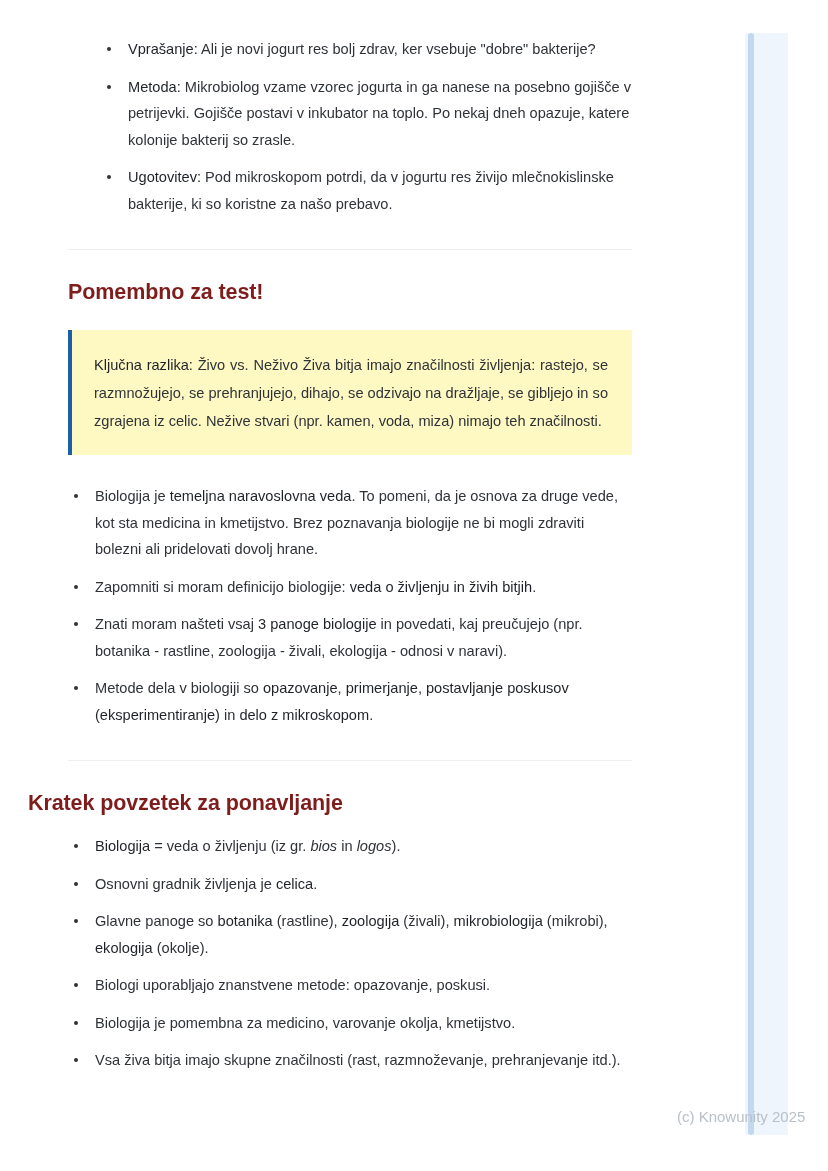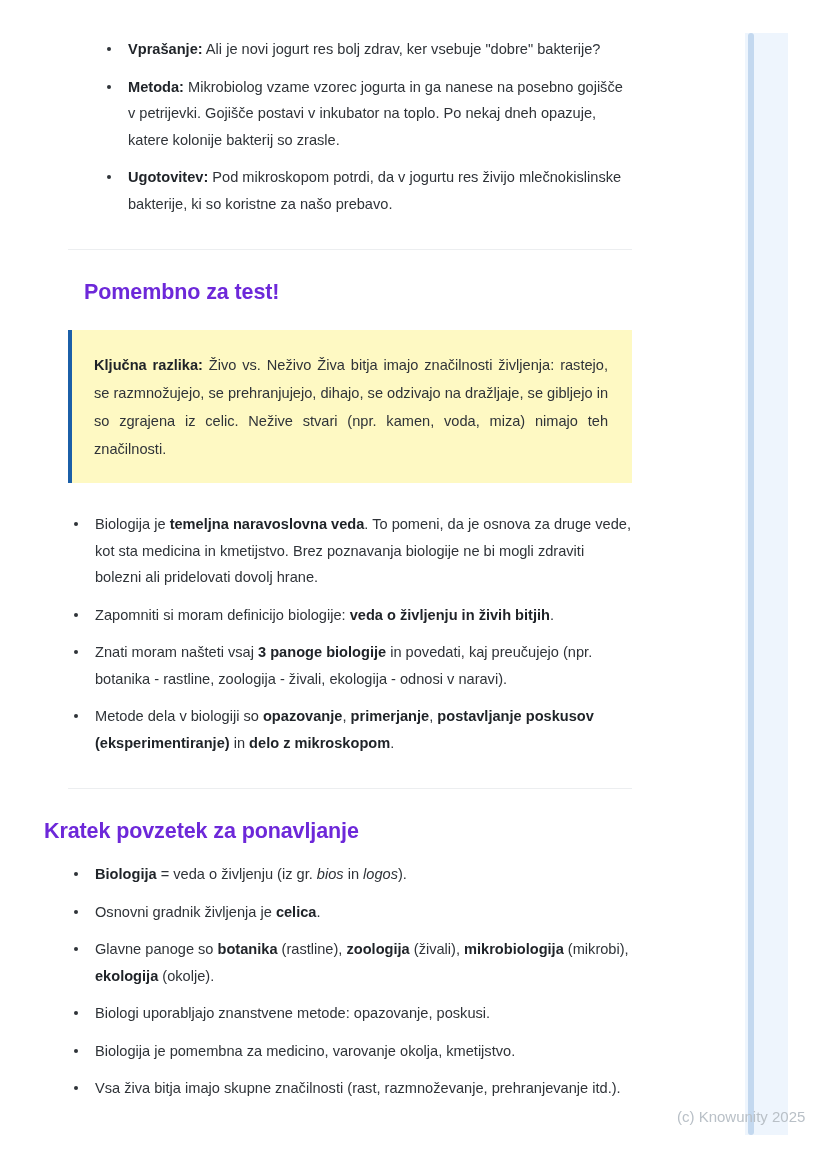--- a/index.html
+++ b/index.html
@@ -74,36 +74,36 @@
     background: #2f3338;
   }
 
   
   #list-research { margin-top: 0; padding-left: 33px; }
   #list-research > li { padding-left: 27px; }
 
   
   #list-exam, #list-summary { padding-left: 0; }
 
-  b, strong { font-weight: 700; color: #1f2328; }
+  b, strong { font-weight: 400; color: #1f2328; }
   i, em { }
 
   hr.rule {
     border: 0;
     border-top: 1px solid #eceef0;
     margin: 0;
     height: 1px;
     width: 100%;
   }
 
   h2.section-title {
     font-size: 21.5px;
     font-weight: 700;
-    color: #6d28d9;
-    margin: 16px;
+    color: #7f1d1d;
+    margin: 0;
     letter-spacing: -0.1px;
   }
 
   
   .callout {
     background: #fef9c3;
     border-left: 4px solid #1b5fa8;
     padding: 21px 24px 20px 22px;
   }
   .callout p {

